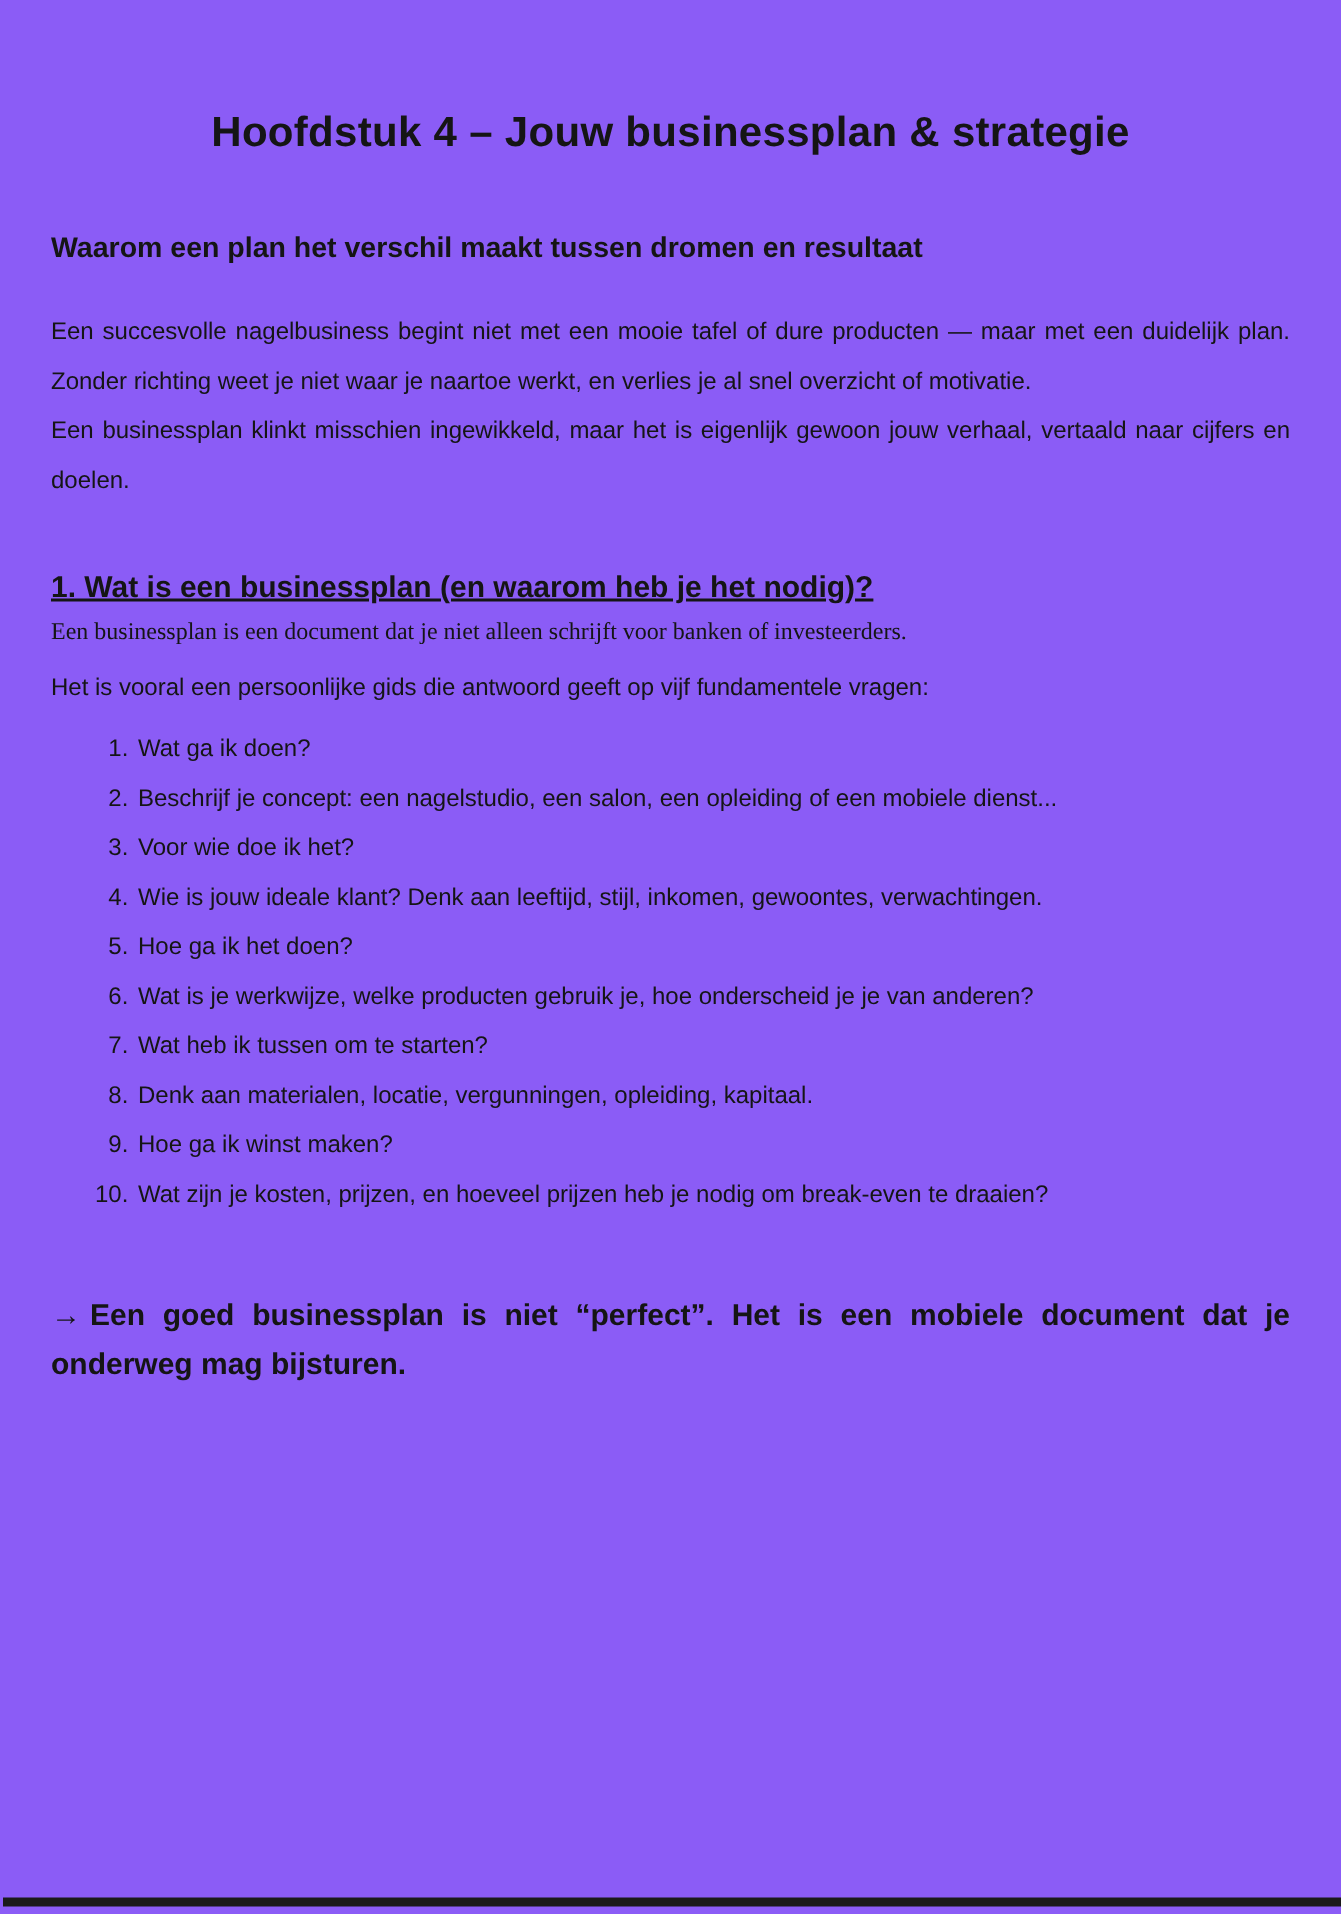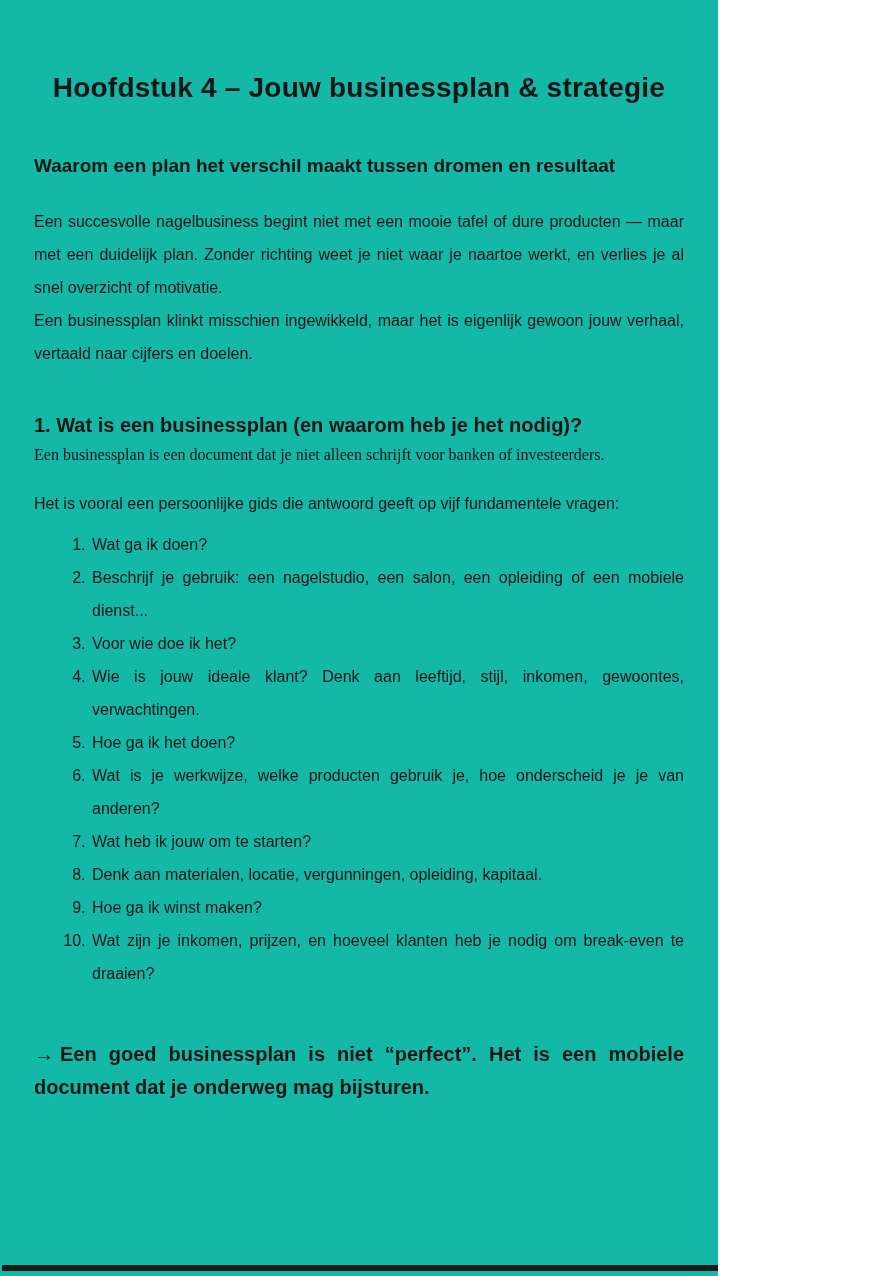--- a/index.html
+++ b/index.html
@@ -10,24 +10,24 @@
   body {
     width: 894px;
     height: 1276px;
     font-family: "Liberation Sans", sans-serif;
     color: #151515;
     overflow: hidden;
   }
   .page {
     position: relative;
     box-sizing: border-box;
-    width: 718px;
+    width: 894px;
     height: 1276px;
     padding: 0 34px;
-    background: #14b8a6;
+    background: #8b5cf6;
   }
   .doc-title {
     margin: 0;
     padding-top: 70px;
     font-size: 28px;
     line-height: 36px;
     font-weight: 700;
     text-align: center;
     letter-spacing: 0.2px;
   }
@@ -46,26 +46,27 @@
     font-size: 16px;
     line-height: 33px;
     font-weight: 400;
     text-align: justify;
   }
   .section-heading {
     margin: 42px 0 0 0;
     font-size: 20px;
     line-height: 26px;
     font-weight: 700;
+    text-decoration: underline;
   }
   .para-banks {
     font-family: Liberation Serif, serif;
   }
   .para-guide {
-    margin-top: 16px;
+    margin-top: 4px;
   }
   .question-list {
     margin: 8px 0 0 0;
     padding: 0 0 0 56px;
     font-size: 16px;
     line-height: 33px;
   }
   .question-list li {
     text-align: justify;
     padding-left: 2px;
@@ -105,29 +106,29 @@
   </div>
 
   <h3 class="section-heading">1. Wat is een businessplan (en waarom heb je het nodig)?</h3>
 
   <p class="body-para para-banks">Een businessplan is een document dat je niet alleen schrijft voor banken of investeerders.</p>
 
   <p class="body-para para-guide">Het is vooral een persoonlijke gids die antwoord geeft op vijf fundamentele vragen:</p>
 
   <ol class="question-list">
     <li>Wat ga ik doen?</li>
-    <li>Beschrijf je gebruik: een nagelstudio, een salon, een opleiding of een mobiele dienst...</li>
+    <li>Beschrijf je concept: een nagelstudio, een salon, een opleiding of een mobiele dienst...</li>
     <li>Voor wie doe ik het?</li>
     <li>Wie is jouw ideale klant? Denk aan leeftijd, stijl, inkomen, gewoontes, verwachtingen.</li>
     <li>Hoe ga ik het doen?</li>
     <li>Wat is je werkwijze, welke producten gebruik je, hoe onderscheid je je van anderen?</li>
-    <li>Wat heb ik jouw om te starten?</li>
+    <li>Wat heb ik tussen om te starten?</li>
     <li>Denk aan materialen, locatie, vergunningen, opleiding, kapitaal.</li>
     <li>Hoe ga ik winst maken?</li>
-    <li>Wat zijn je inkomen, prijzen, en hoeveel klanten heb je nodig om break-even te draaien?</li>
+    <li>Wat zijn je kosten, prijzen, en hoeveel prijzen heb je nodig om break-even te draaien?</li>
   </ol>
 
   <p class="takeaway">
     <span class="arrow-glyph">→</span><span>Een goed businessplan is niet “perfect”. Het is een mobiele document dat je onderweg mag bijsturen.</span>
   </p>
 
   <div class="divider-bar"></div>
 
 </div>
 

